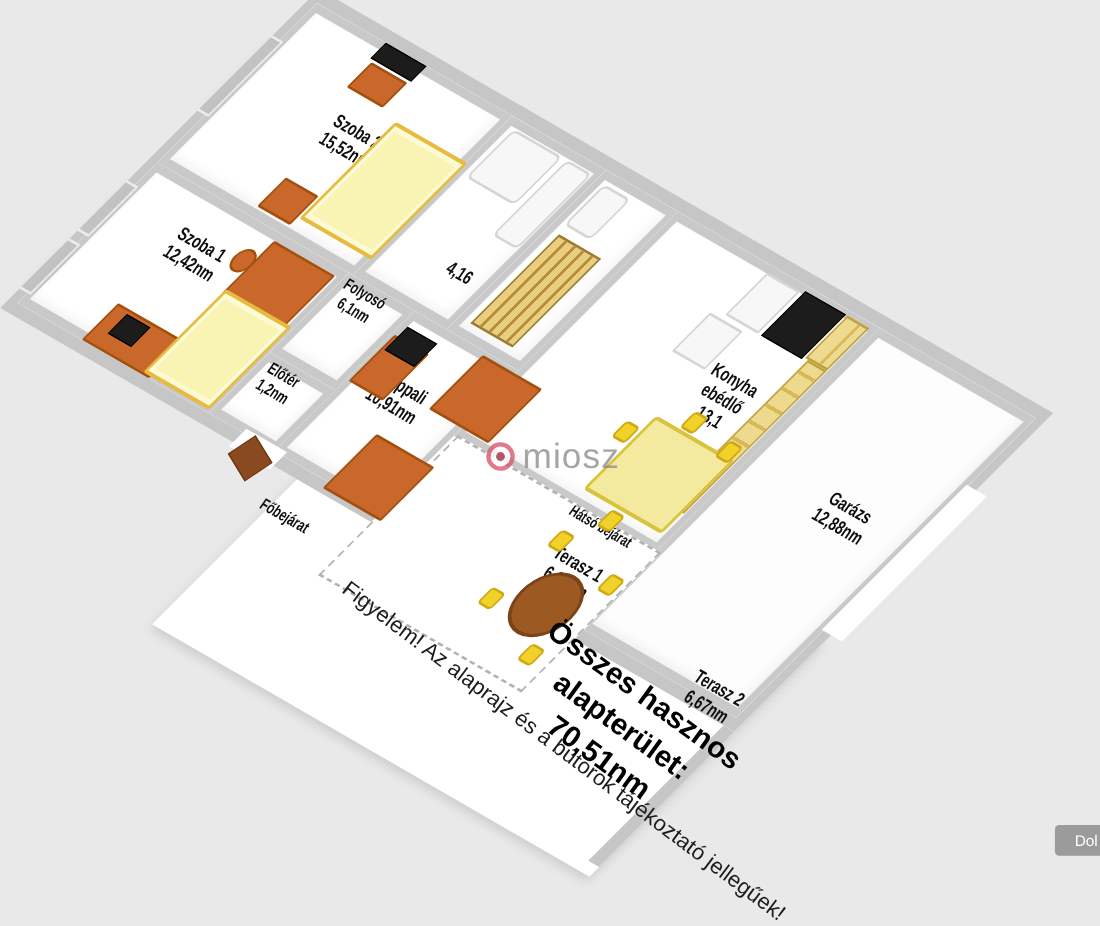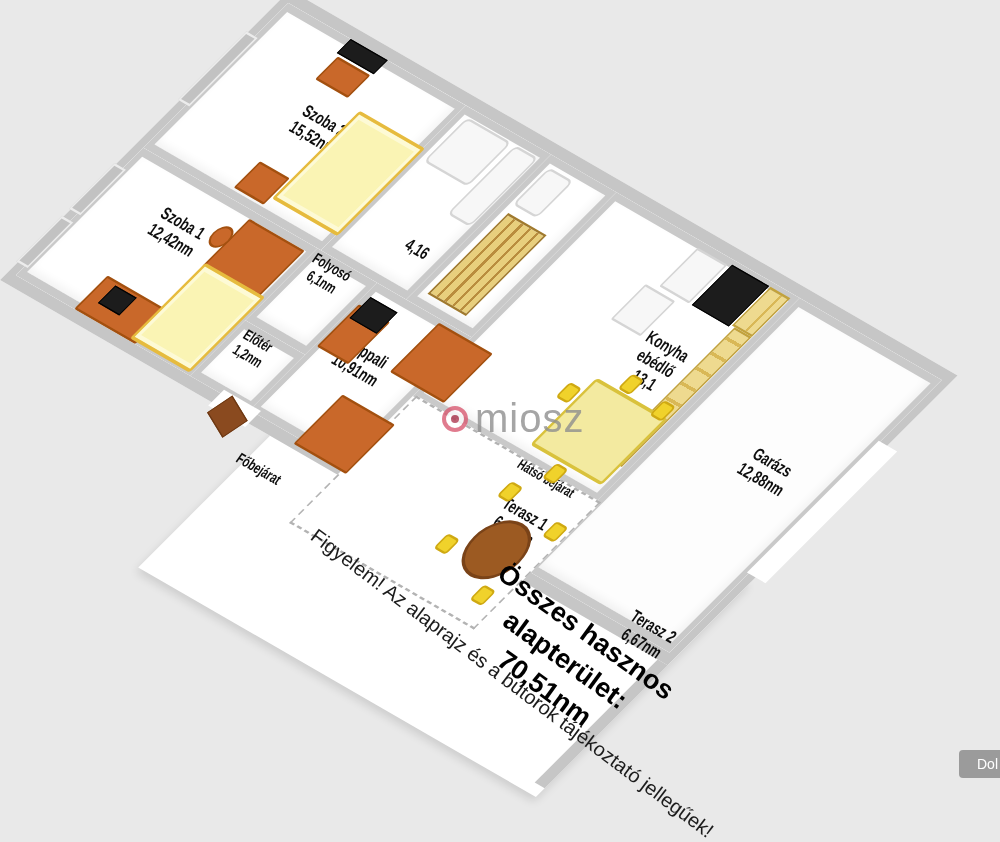--- a/index.html
+++ b/index.html
@@ -64,21 +64,21 @@
   .lbl-konyha .nm{max-width:78px;margin:0 auto;}
   .lbl-garazs{left:775px;top:132px;width:160px;}
   .lbl-terasz1{left:600px;top:272px;width:160px;}
   .lbl-terasz2{left:815px;top:300px;width:160px;}
   .lbl-fobejarat{left:320px;top:352px;width:160px;font-size:13px;}
   .lbl-hatso{left:580px;top:240px;width:170px;font-size:12px;}
   
   .watermark{position:absolute;left:442px;top:396px;display:flex;align-items:center;gap:7px;opacity:0.8;z-index:20;}
   .wm-logo{width:26px;height:26px;border-radius:50%;border:4px solid #d95b72;background:#fff;box-sizing:border-box;position:relative;}
   .wm-logo::after{content:"";position:absolute;left:5px;top:5px;width:8px;height:8px;border-radius:50%;background:#b03a52;}
-  .wm-text{font-size:40px;color:#8f8f8f;letter-spacing:1px;font-weight:500;}
+  .wm-text{font-size:32px;color:#8f8f8f;letter-spacing:1px;font-weight:500;}
   .summary{
     position:absolute;left:400px;top:608px;width:330px;z-index:21;
     transform:rotate(36deg);text-align:center;color:#000;
     font-weight:bold;font-size:27px;line-height:1.3;
   }
   .disclaimer{
     position:absolute;left:242px;top:672px;width:540px;z-index:21;
     transform:rotate(37deg);text-align:center;color:#1c1c1c;font-size:20px;
   }
   .corner-btn{

